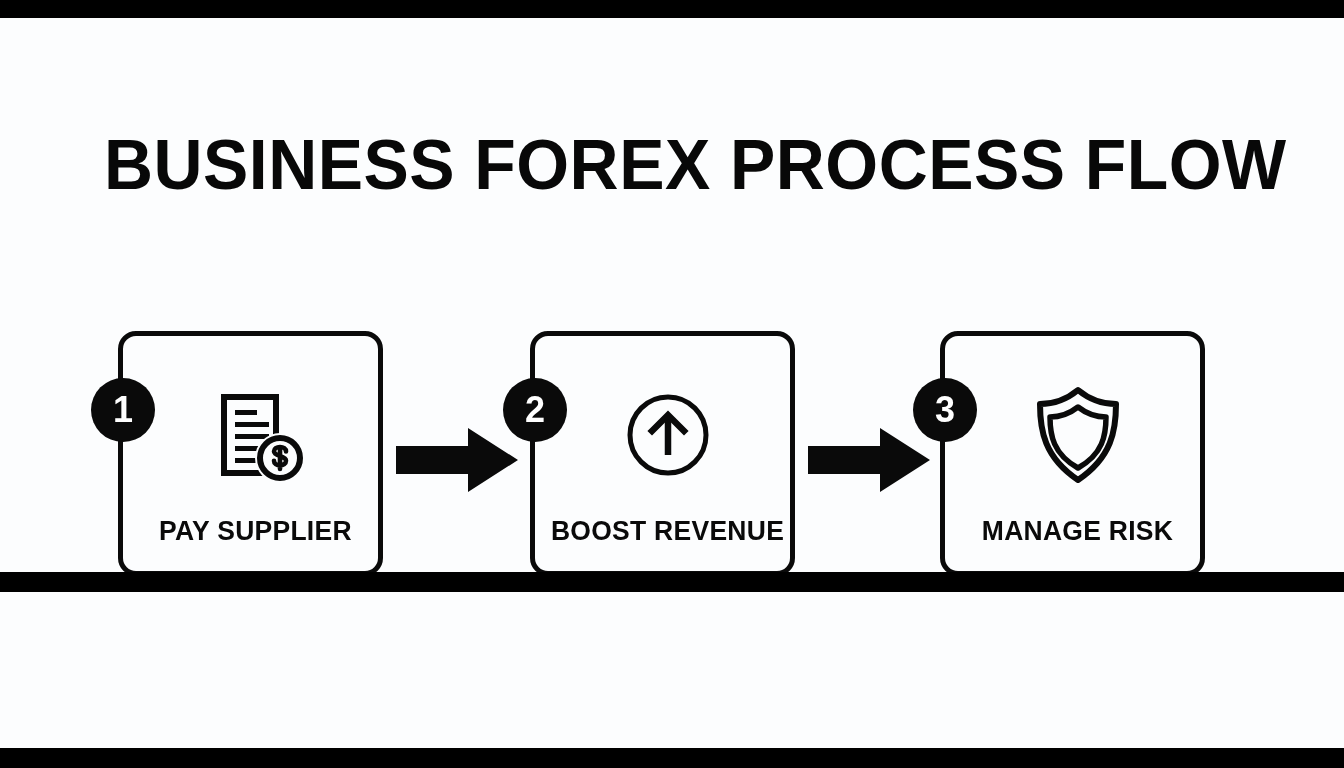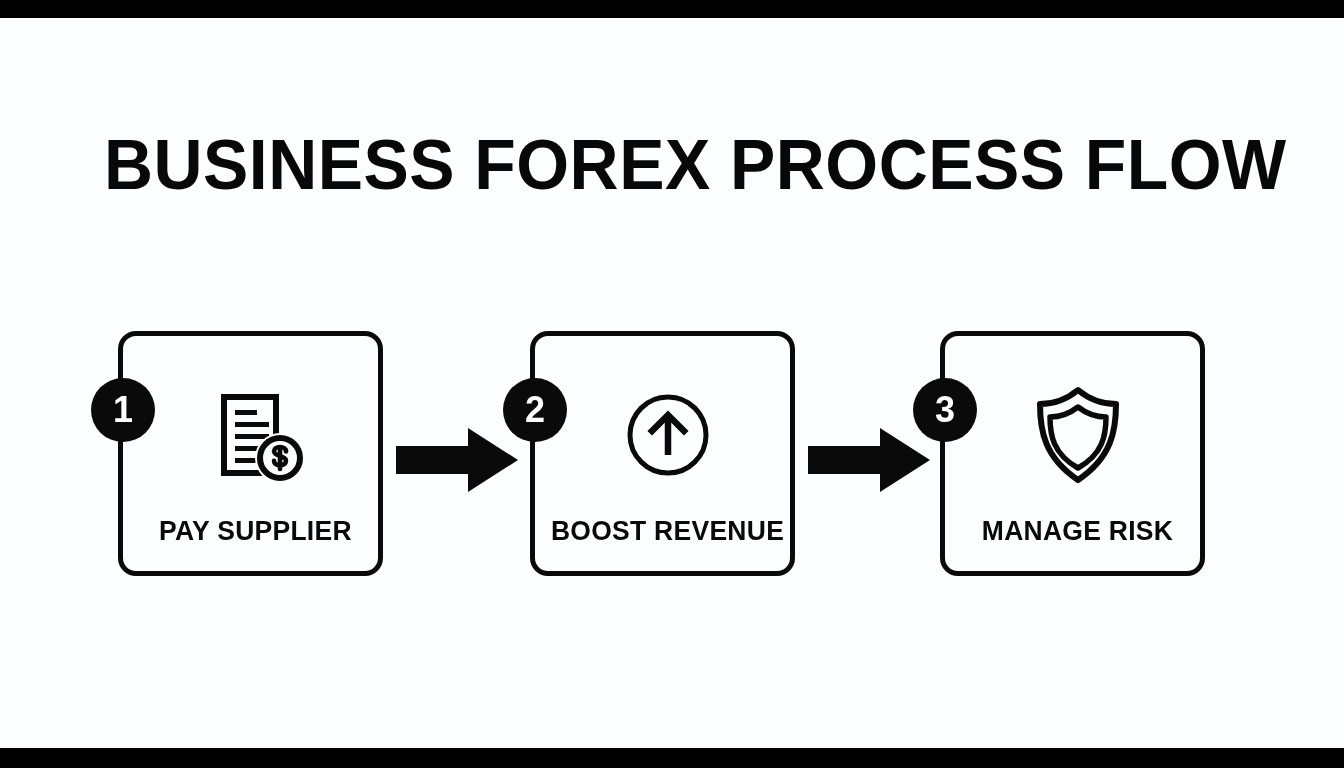--- a/index.html
+++ b/index.html
@@ -10,21 +10,21 @@
   body {
     width: 1344px;
     height: 768px;
     overflow: hidden;
     font-family: "Liberation Sans", sans-serif;
   }
 
   .stage {
     position: relative;
     width: 1344px;
-    height: 768px;
+    height: 592px;
     background: #000000;
   }
 
   .letterbox {
     position: absolute;
     left: 0;
     width: 1344px;
     background: #000000;
     z-index: 5;
   }

